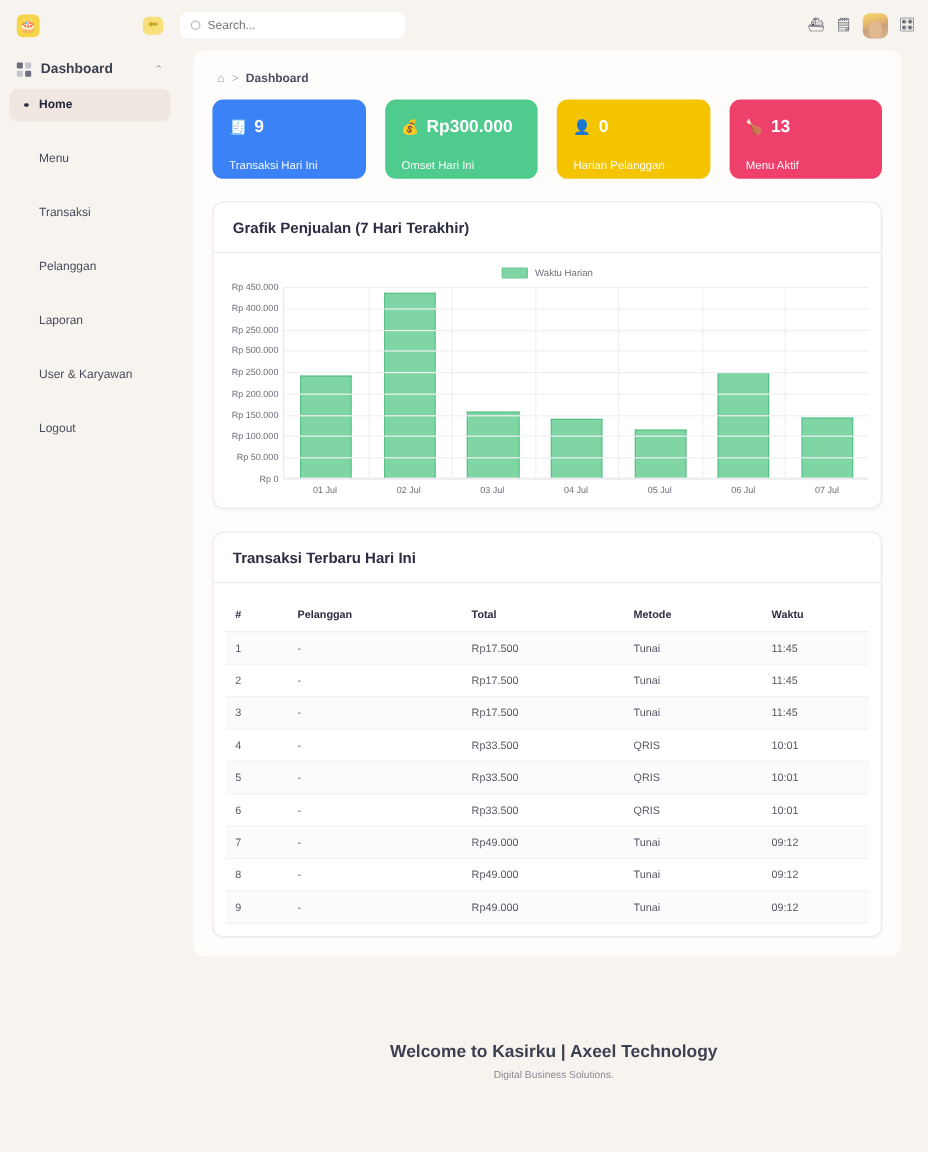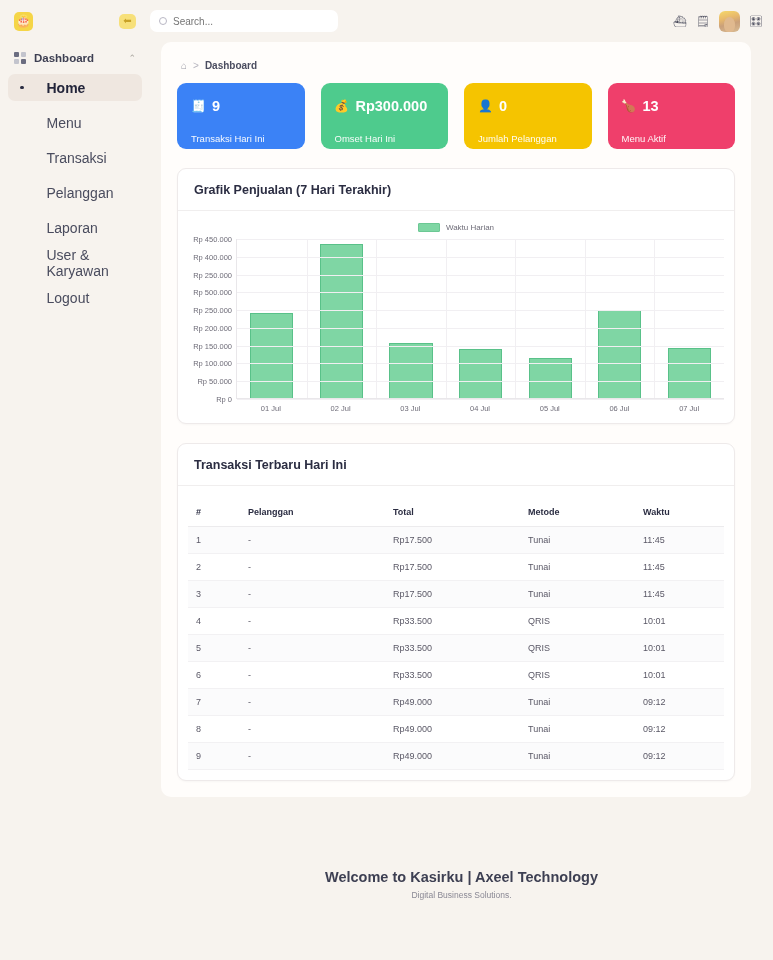--- a/index.html
+++ b/index.html
@@ -41,25 +41,25 @@
     display: flex; align-items: center; gap: 8px;
     padding: 10px 14px 8px 14px;
   }
   .sb-section-label { font-size: 11.5px; font-weight: bold; color: #3d3f52; }
   .grid-icon { display: grid; grid-template-columns: 5px 5px; grid-gap: 2px; }
   .grid-icon i { display: block; width: 5px; height: 5px; background: #6b6d80; border-radius: 1px; }
   .grid-icon i:nth-child(2), .grid-icon i:nth-child(3) { background: #c3c4cd; }
   .chev { margin-left: auto; color: #a9a59e; font-size: 9px; }
   .sb-items { padding: 2px 8px 0 8px; }
   .sb-item {
-    display: flex; align-items: center; gap: 23px;
+    display: flex; align-items: center; gap: 9px;
     height: 27px; padding: 0 12px;
     border-radius: 7px;
-    font-size: 14px; color: #4a4c5e;
-    cursor: pointer; margin-bottom: 8px;
+    font-size: 10px; color: #4a4c5e;
+    cursor: pointer; margin-bottom: 18px;
   }
   .sb-item.active { background: #efe7e0; font-weight: bold; color: #23253a; }
   .dot { width: 3.5px; height: 3.5px; border-radius: 50%; background: #2b2d42; flex: 0 0 3.5px; }
   .sb-item:not(.active) .dot { background: transparent; }
 
   
   .main { flex: 1; display: flex; flex-direction: column; min-width: 0; }
   .topbar {
     height: 42px; display: flex; align-items: center;
     padding: 0 10px 0 0; gap: 10px;
@@ -265,21 +265,21 @@
             <span class="card-emoji">💰</span>
             <span>Rp300.000</span>
           </div>
           <div class="card-label">Omset Hari Ini</div>
         </div>
         <div class="card" style="background:#f5c400">
           <div class="card-top">
             <span class="card-emoji">👤</span>
             <span>0</span>
           </div>
-          <div class="card-label">Jumlah Pelanggan</div>
+          <div class="card-label">Harian Pelanggan</div>
         </div>
         <div class="card" style="background:#ef3f6b">
           <div class="card-top">
             <span class="card-emoji">🍗</span>
             <span>13</span>
           </div>
           <div class="card-label">Menu Aktif</div>
         </div>
       </div>
 

